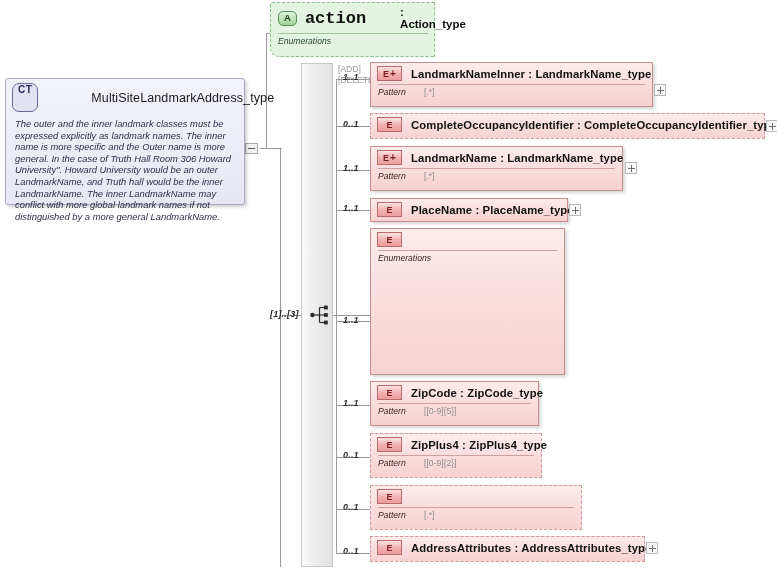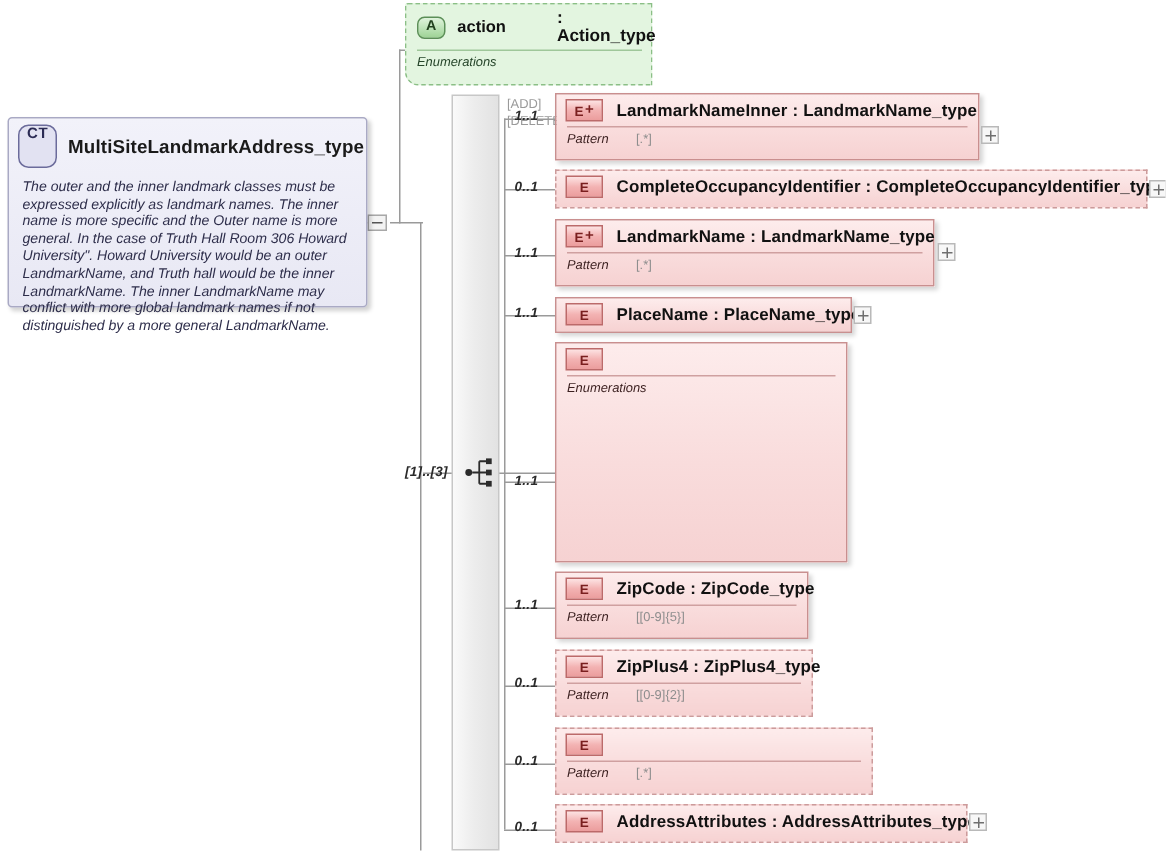--- a/index.html
+++ b/index.html
@@ -54,21 +54,21 @@
     display:inline-block;
     border:1px solid #6b6b9b;
     border-radius:7px;
     background:#e2e2f2;
     color:#2b2b55;
     font-size:10px;font-weight:bold;
     padding:0px 5px 15px 5px;
     line-height:12px;
     letter-spacing:.5px;
   }
-  .ct-title{font-size:12.5px;font-weight:bold;color:#1a1a1a;letter-spacing:.1px;}
+  .ct-title{font-size:12.5px;font-weight:normal;color:#1a1a1a;letter-spacing:.1px;margin-left:46px;}
   .ct-doc{
     padding:3px 8px 4px 9px;
     font-size:9.4px;line-height:11.6px;
     font-style:italic;color:#2d2d4a;
     text-align:left;
   }
 
   
   .attr-box{
     position:absolute;left:270px;top:2px;width:165px;height:55px;
@@ -78,21 +78,21 @@
     border-top-left-radius:2px;
     border-bottom-left-radius:9px;
   }
   .attr-head{display:flex;align-items:center;gap:8px;padding:3px 6px 2px 7px;}
   .attr-badge{
     display:inline-block;border:1px solid #5c8f58;border-radius:5px;
     background:linear-gradient(to bottom,#dff3dc 0%,#9ed396 100%);
     color:#21401e;font-size:9.5px;font-weight:bold;
     padding:0 5px 1px 5px;line-height:12px;
   }
-  .attr-name{font-size:11px;font-weight:bold;color:#111;}
+  .attr-name{font-size:17px;font-weight:bold;color:#111;font-family:Liberation Mono, monospace;}
   .attr-type{font-size:11.5px;font-weight:bold;color:#111;margin-left:26px;}
   .attr-sep{height:1px;background:#9fc79a;margin:1px 6px 0 7px;}
   .attr-facets{display:flex;padding:2px 6px 0 7px;font-size:8.6px;}
   .attr-facet-label{font-style:italic;color:#26452a;width:60px;flex:0 0 60px;}
   .attr-facet-vals{color:#9a9a9a;line-height:10.5px;margin-top:28px;}
 
   
   .seqbar{
     position:absolute;left:301px;top:63px;width:32px;height:504px;
     background:linear-gradient(to right,#fafafa 0%,#ededed 45%,#e2e2e2 100%);

